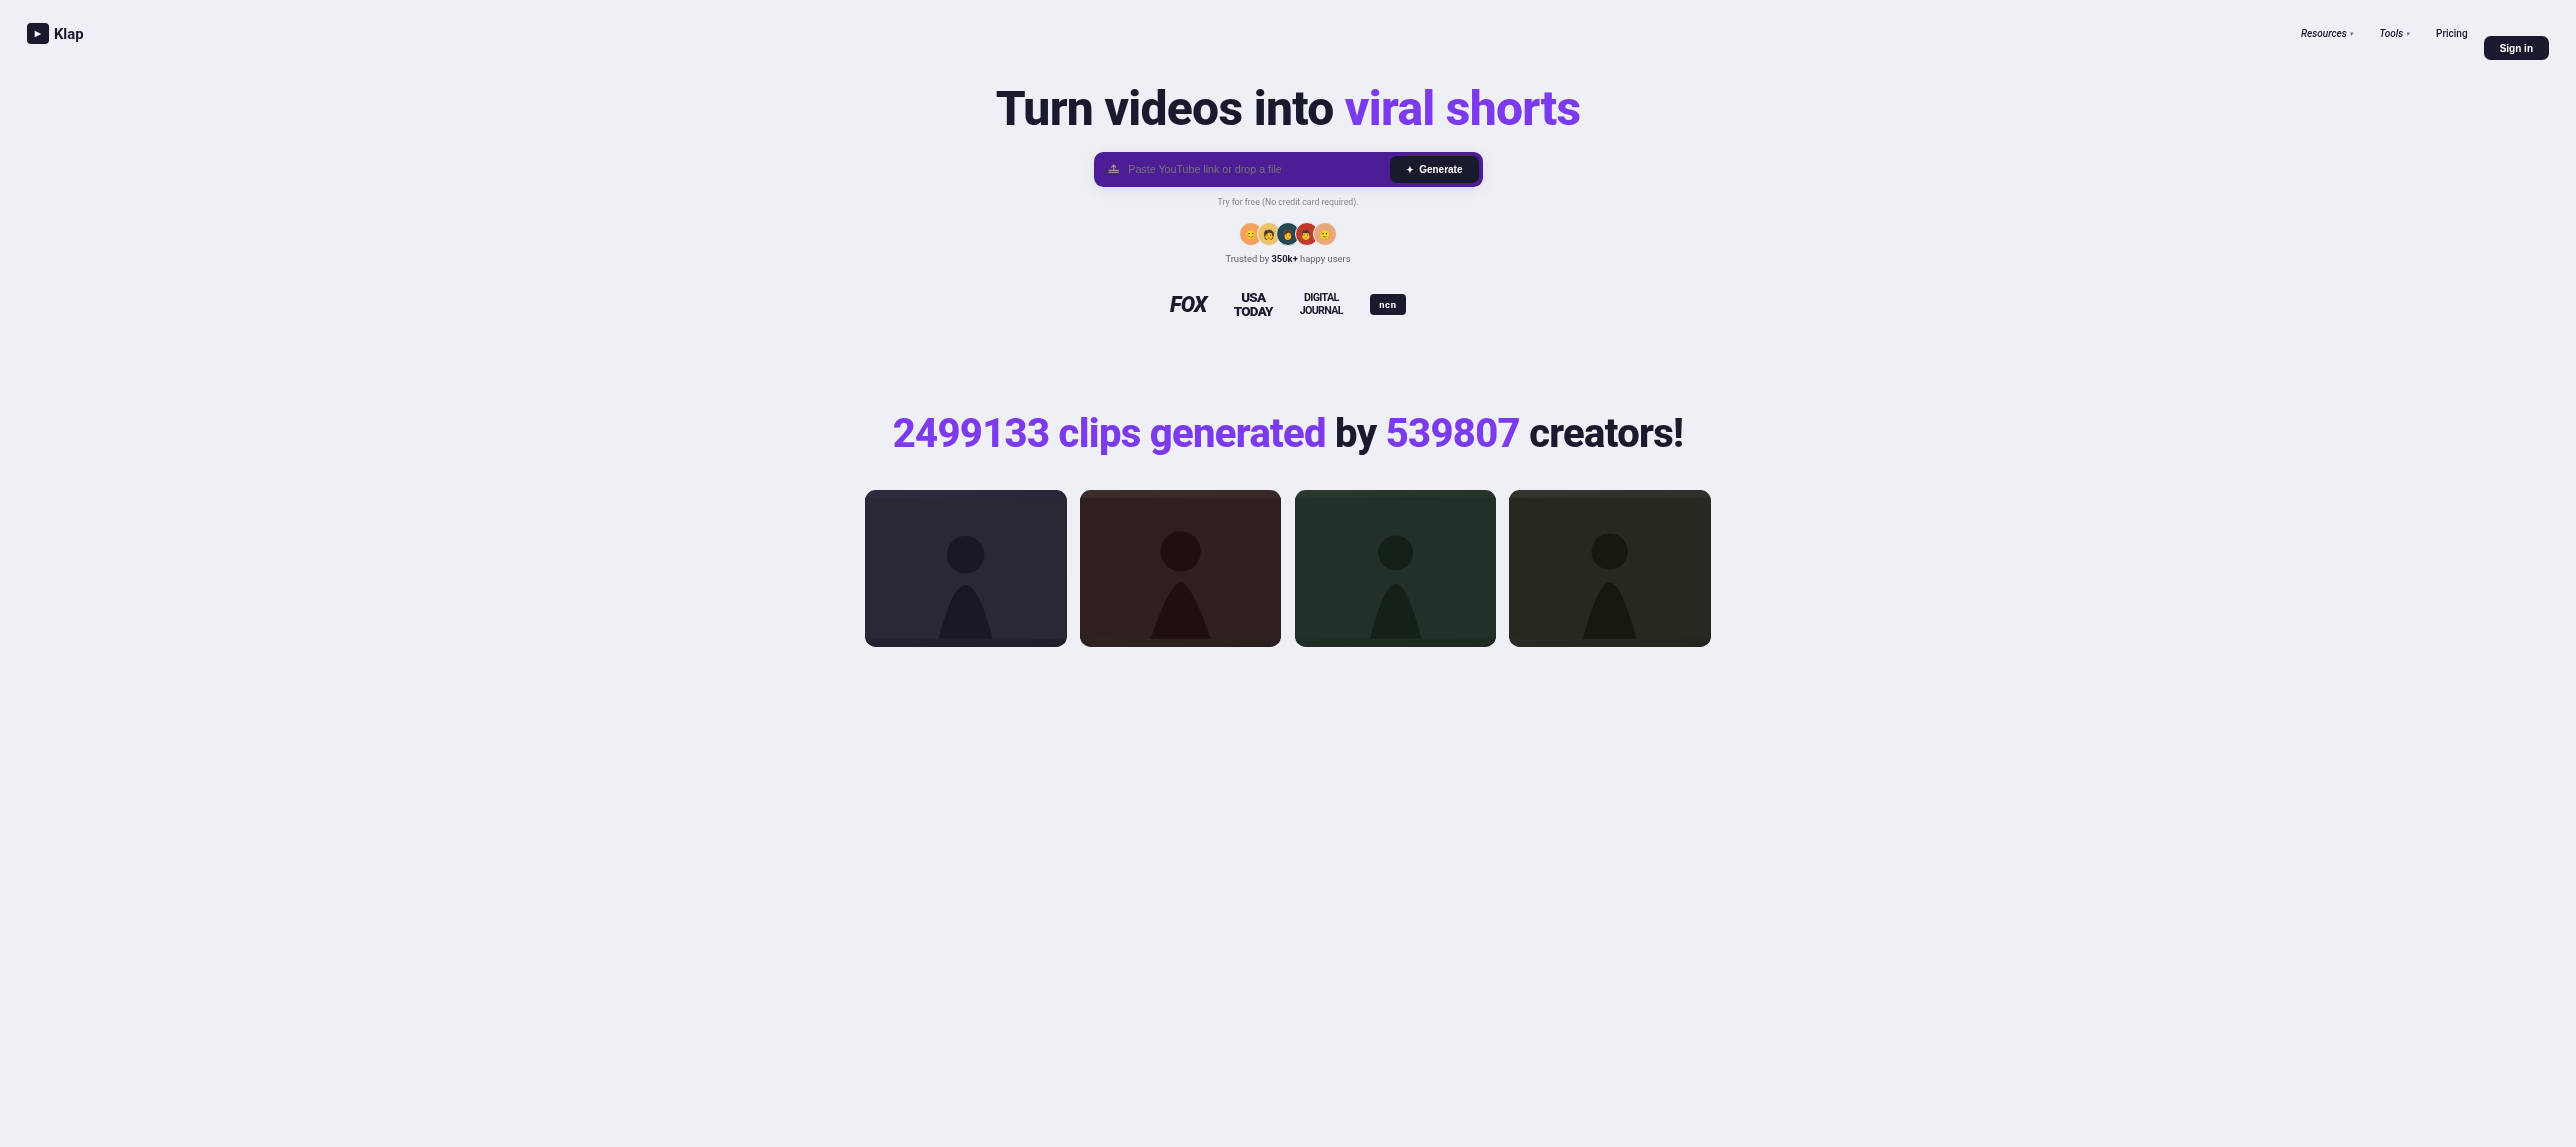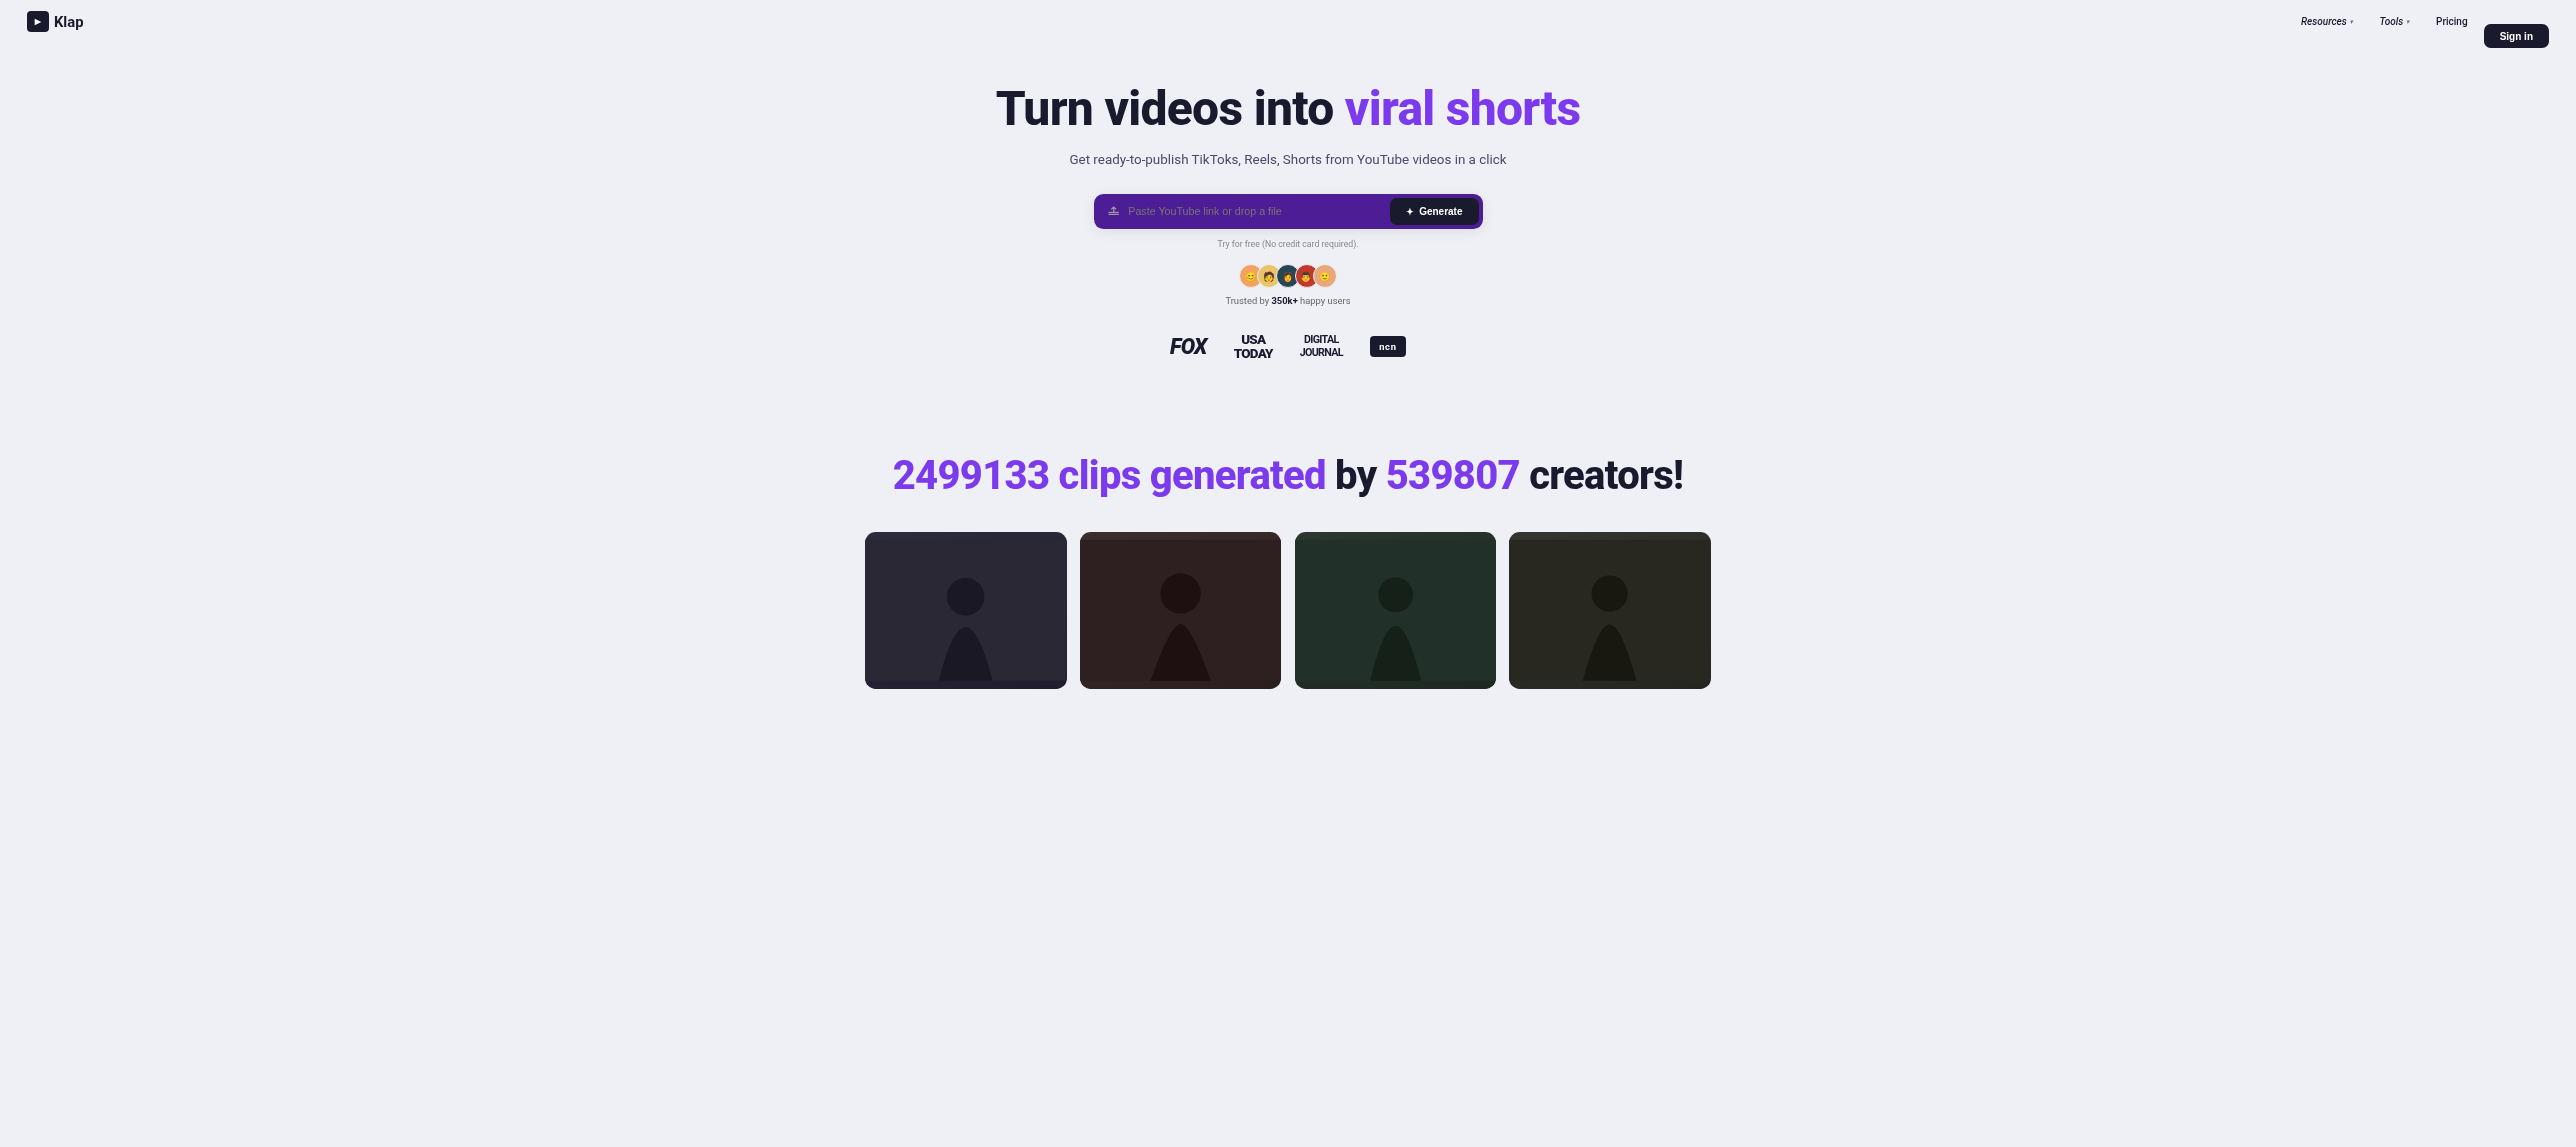--- a/index.html
+++ b/index.html
@@ -17,21 +17,21 @@
 
     
     nav {
       display: flex;
       align-items: center;
       justify-content: space-between;
       padding: 0 27px;
       height: 43px;
       background: #eef0f5;
       position: sticky;
-      top: 0;
+      top: 12px;
       z-index: 100;
     }
 
     .nav-logo {
       display: flex;
       align-items: center;
       gap: 5.4px;
       font-size: 14.8px;
       font-weight: 700;
       color: #1a1a2e;
@@ -372,21 +372,20 @@
     </a>
     <span class="nav-pricing">Pricing</span>
     <button class="nav-signin">Sign in</button>
   </div>
 </nav>
 
 <section class="hero">
   <h1 class="hero-title">
     <span>Turn videos into </span><span class="highlight">viral shorts</span>
   </h1>
-  <p class="hero-subtitle">Get ready-to-publish TikToks, Reels, Shorts from YouTube videos in a click</p>
 
   <div class="input-wrapper">
     <span class="upload-icon">
       <svg width="13.4" height="13.4" viewBox="0 0 20 20" fill="none" stroke="#999" stroke-width="1.8" stroke-linecap="round" stroke-linejoin="round">
         <path d="M10 14V6M7 9l3-3 3 3"></path>
         <rect x="2" y="14" width="16" height="4" rx="1" stroke="none" fill="none"></rect>
         <path d="M3 14h14"></path>
         <path d="M3 17h14"></path>
       </svg>
     </span>

